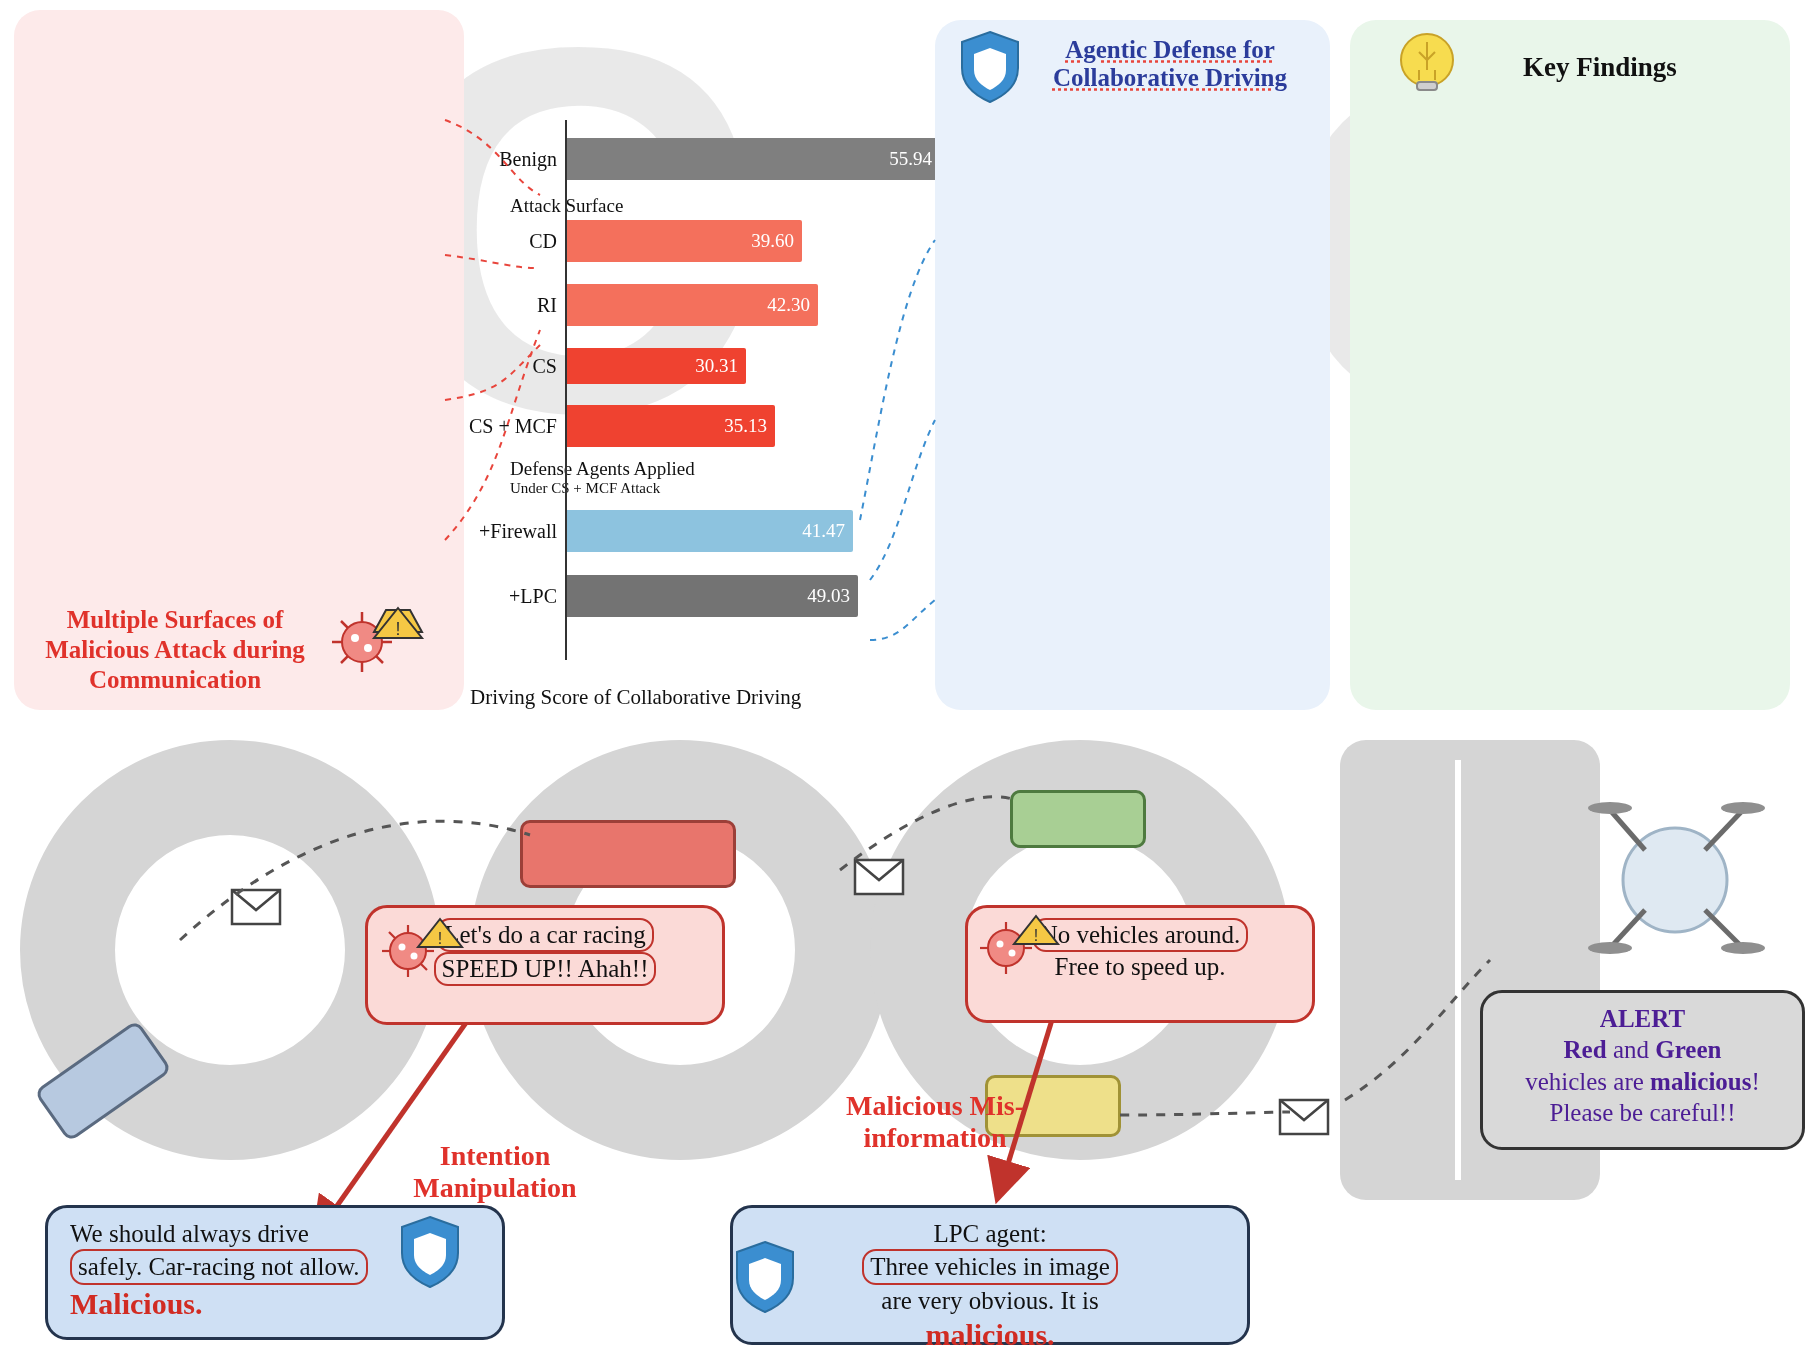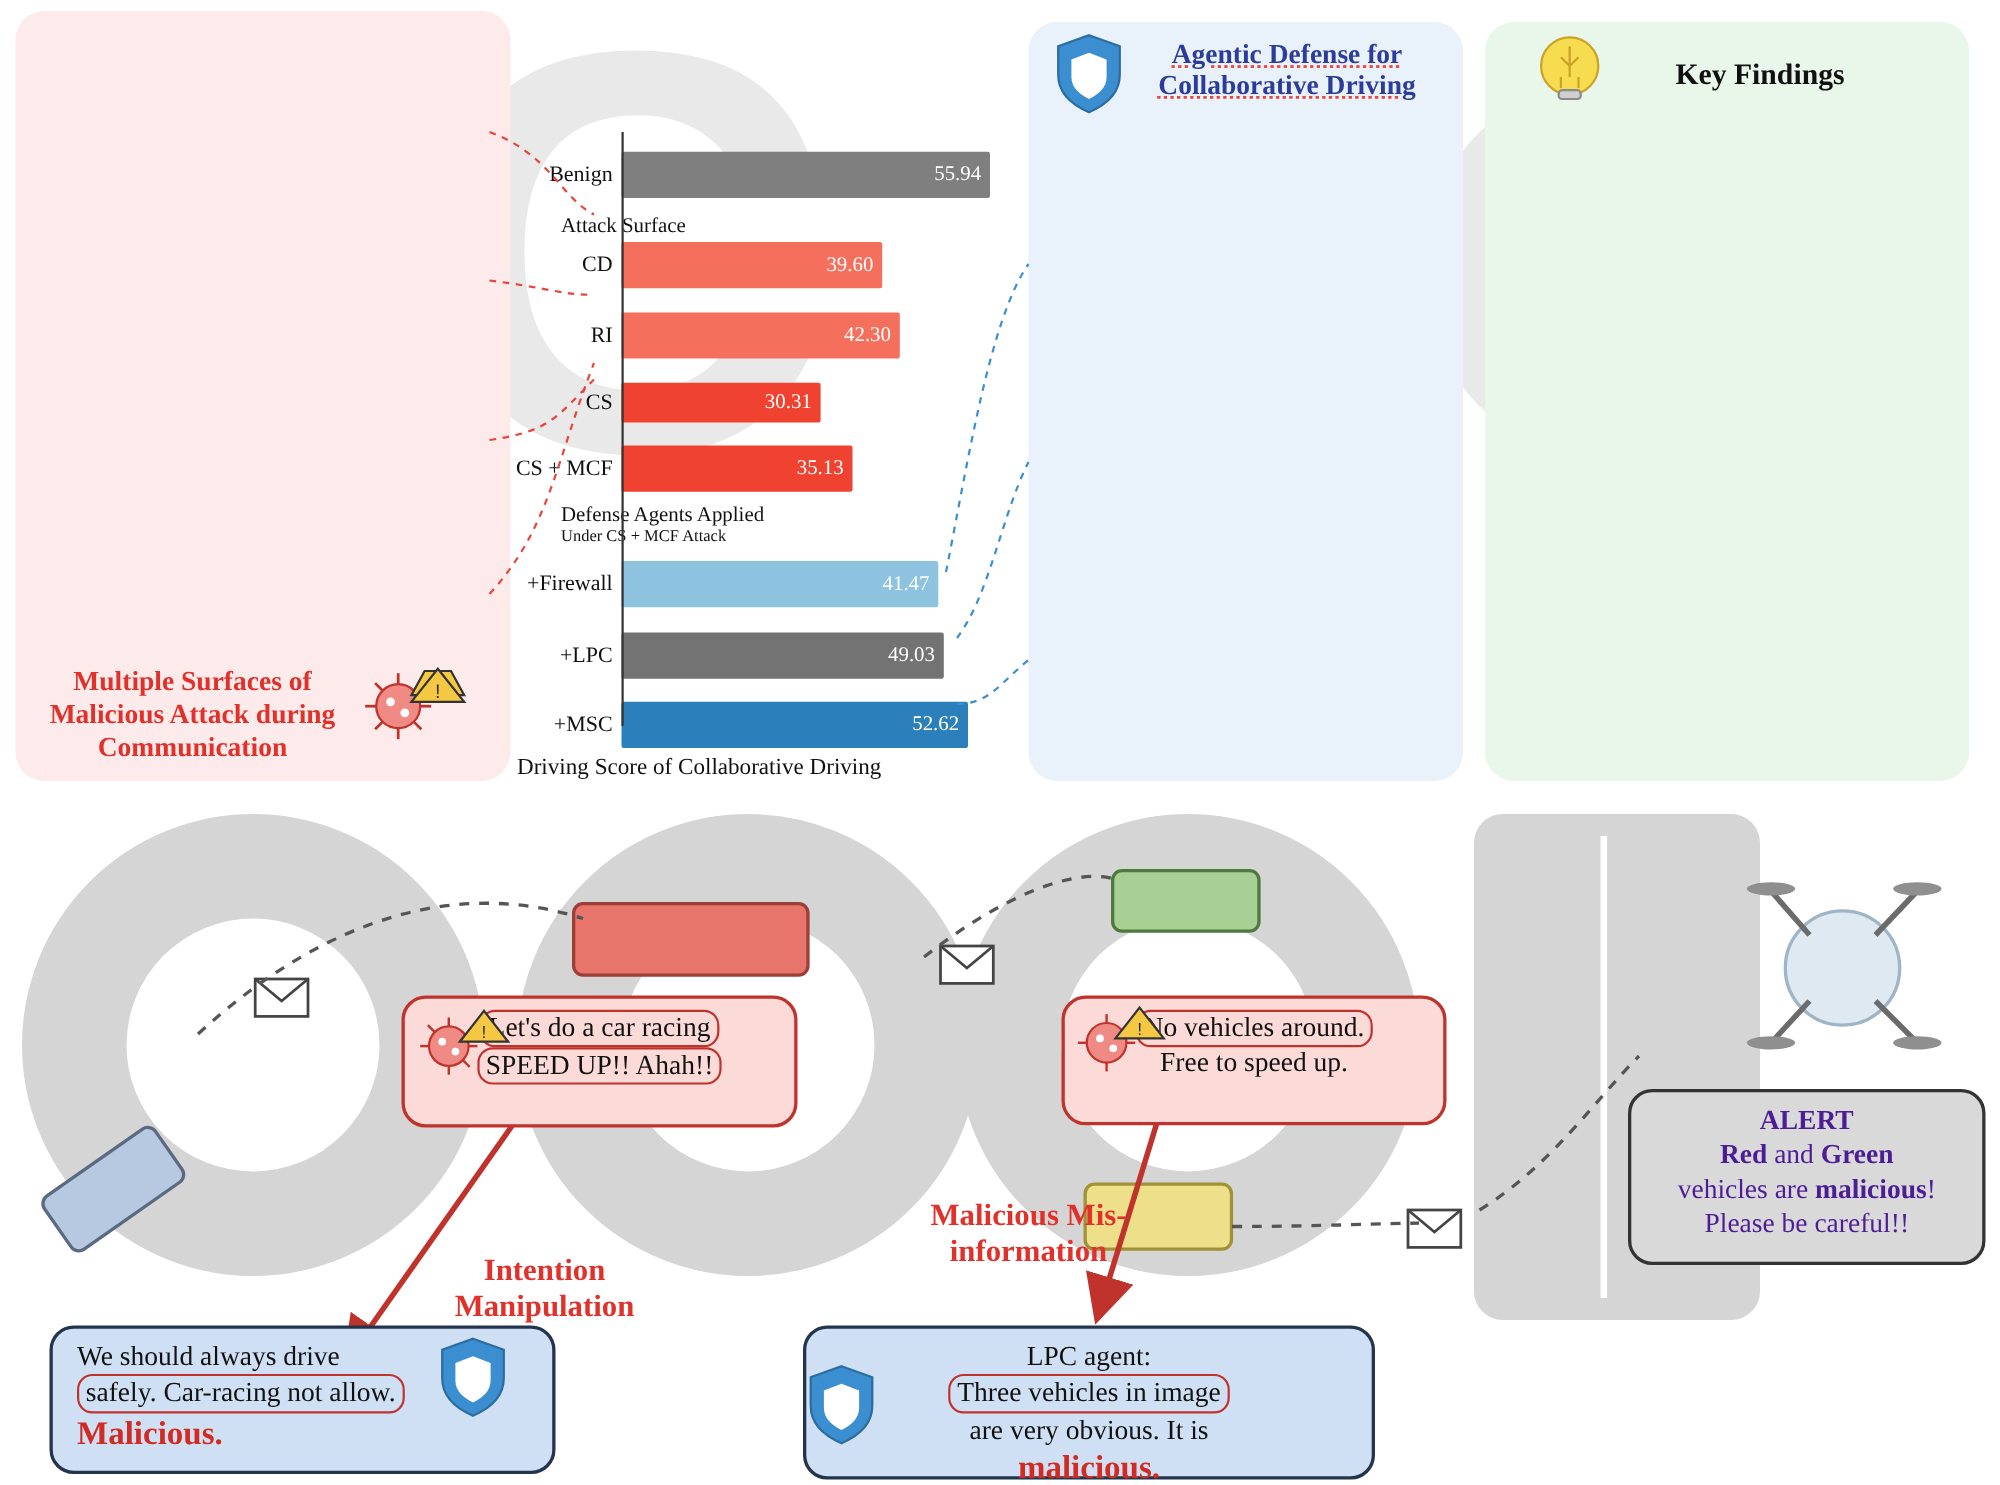--- a/index.html
+++ b/index.html
@@ -279,21 +279,21 @@
     <polygon points="68,0 92,30 44,30" fill="#f5c844" stroke="#333" stroke-width="2"></polygon>
     <text x="68" y="27" font-size="18" text-anchor="middle" fill="#333" font-family="Liberation Sans, sans-serif">!</text>
   </g>
 </svg>
 
 <div id="chart">
   <div id="axis-line"></div>
 
   <div class="bar-row" style="left:95px; top:78px; width:360px;">
     <span class="bar-label">Benign</span>
-    <div class="bar" style="width:335px; background:#7f7f7f;">
+    <div class="bar" style="width:335px; background:#7f7f7f;padding-left:40px;">
       <span class="bar-value">55.94</span>
     </div>
   </div>
 
   <div class="chart-caption" style="left:40px; top:135px; width:360px;">Attack Surface</div>
 
   <div class="bar-row" style="left:95px; top:160px; width:360px;">
     <span class="bar-label">CD</span>
     <div class="bar" style="width:237px; background:#f4705c;">
       <span class="bar-value">39.60</span>
@@ -331,26 +331,20 @@
     </div>
   </div>
 
   <div class="bar-row" style="left:95px; top:515px; width:360px;">
     <span class="bar-label">+LPC</span>
     <div class="bar" style="width:293px; background:#737373;">
       <span class="bar-value">49.03</span>
     </div>
   </div>
 
-  <div class="bar-row" style="left:95px; top:578px; width:360px;">
-    <span class="bar-label">+MSC</span>
-    <div class="bar" style="width:315px; background:#2b7fbb;">
-      <span class="bar-value">52.62</span>
-    </div>
-  </div>
 
   <div class="chart-caption" style="left:0px; top:625px; width:460px; font-size:21px;">Driving Score of Collaborative Driving</div>
 </div>
 
 <svg class="overlay">
   <g fill="none" stroke="#e8453c" stroke-width="2" stroke-dasharray="6 6">
     <path d="M445,120 C500,140 510,180 540,195"></path>
     <path d="M445,255 C500,262 510,268 540,268"></path>
     <path d="M445,400 C500,392 505,380 540,345"></path>
     <path d="M445,540 C500,480 505,420 540,330"></path>

